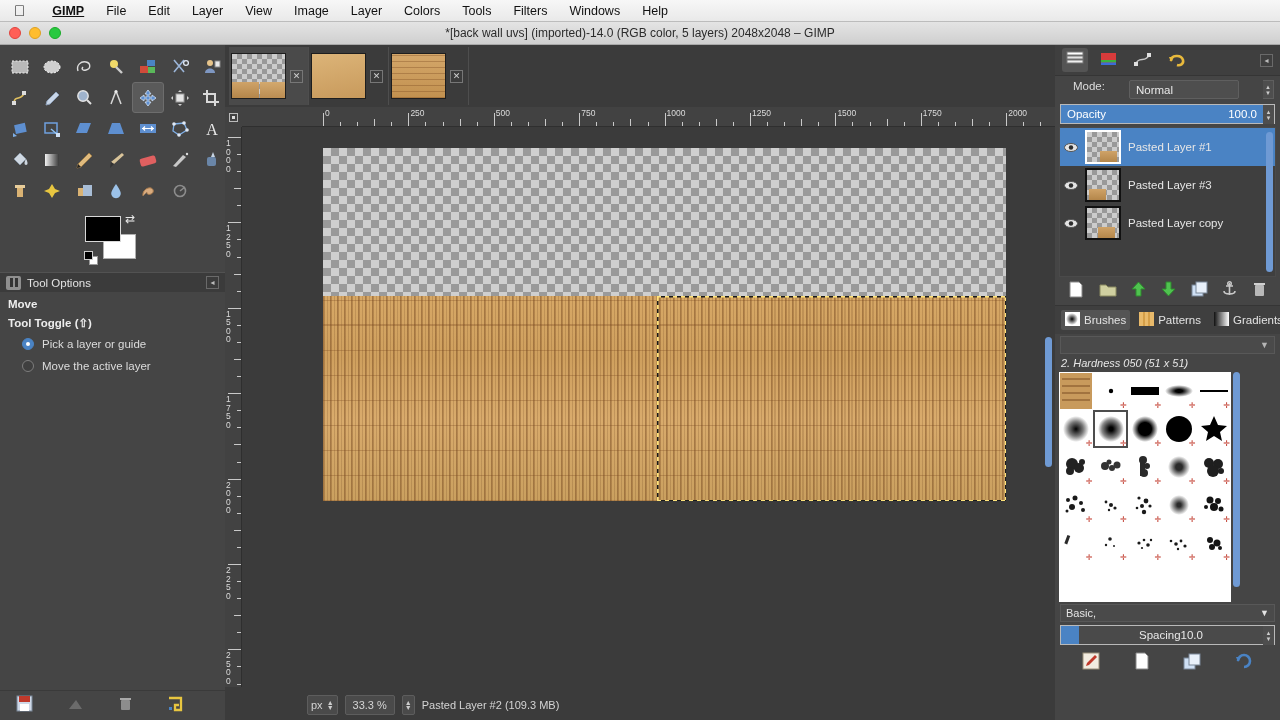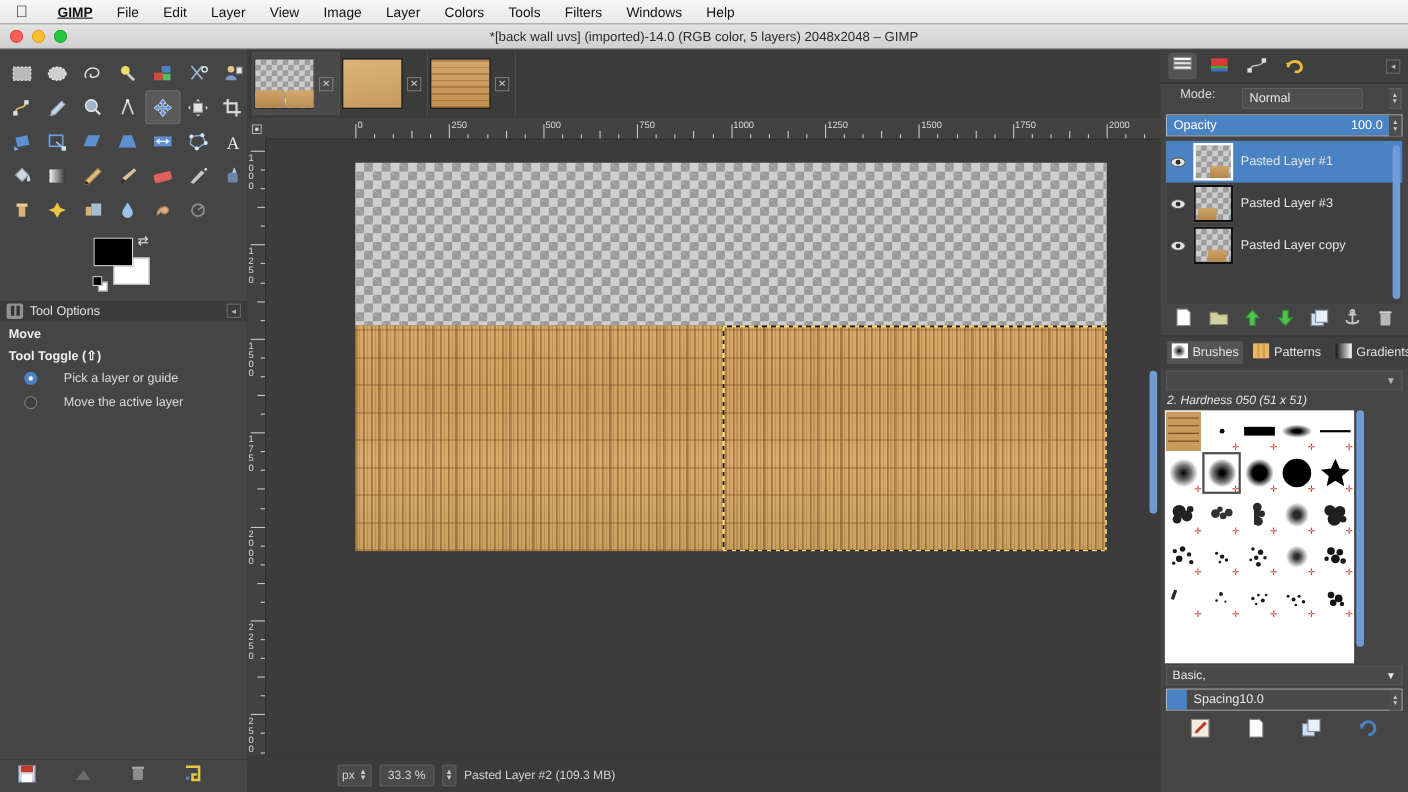--- a/index.html
+++ b/index.html
@@ -76,21 +76,21 @@
       color:#bbb; font-size:8px; display:flex; align-items:center; justify-content:center; }
 
   .opt-body { padding:6px 8px; font-size:11.5px; color:#dcdcdc; }
   .opt-title { font-weight:bold; color:#ededed; margin-bottom:6px; font-size:11.5px; }
   .opt-row { display:flex; align-items:center; gap:8px; margin-bottom:10px; }
   .opt-row .lbl { color:#d8d8d8; }
   .btnbox { width:22px; height:20px; border:1px solid #666; border-radius:2px;
      background:#4e4e4e; display:flex; align-items:center; justify-content:center; }
   .btnbox.sel { background:#5c5c5c; border-color:#808080; }
   .opt-sub { font-weight:bold; color:#ededed; margin:2px 0 8px 0; }
-  .radio-row { display:flex; align-items:center; gap:24px; margin:0 0 10px 14px; }
+  .radio-row { display:flex; align-items:center; gap:8px; margin:0 0 10px 14px; }
   .radio { width:12px; height:12px; border-radius:50%; border:1px solid #7d7d7d; background:#3f3f3f;
      display:flex; align-items:center; justify-content:center; }
   .radio.on { background:#4a83c4; border-color:#4a83c4; }
   .radio.on::after { content:""; width:4px; height:4px; border-radius:50%; background:#fff; }
 
   .toolbox-bottom {
     position:absolute; left:0; bottom:0; width:225px; height:30px;
     display:flex; align-items:center; gap:34px; padding-left:16px;
     border-top:1px solid #3a3a3a;
   }
@@ -1109,21 +1109,21 @@
       <div class="brush-scroll"></div>
     </div>
 
     <div class="dock-bottom-combo">
       <span>Basic,</span>
       <span style="font-size:9px">▼</span>
     </div>
 
     <div class="spacing-row">
       <span class="slider-fill" style="flex:0 0 18px;padding:0"></span>
-      <span style="flex:1;background:#4a4a4a;display:flex;align-items:center;justify-content:flex-start;padding:0 6px;font-size:11.5px;color:#e8e8e8">
+      <span style="flex:1;background:#4a4a4a;display:flex;align-items:center;justify-content:center;padding:0 6px;font-size:11.5px;color:#e8e8e8">
         <span>Spacing</span>
         <span>10.0</span>
       </span>
       <span class="spinner" style="border:none">▲<br>▼</span>
     </div>
 
     <div class="brush-btns">
       <span><svg width="18" height="18">
             <rect x="1" y="1" width="16" height="16" fill="#f2ece0" stroke="#9a8f7a"></rect>
             <path d="M13 3 L15 5 L7 13 L4 14 L5 11Z" fill="#c0392b"></path>

